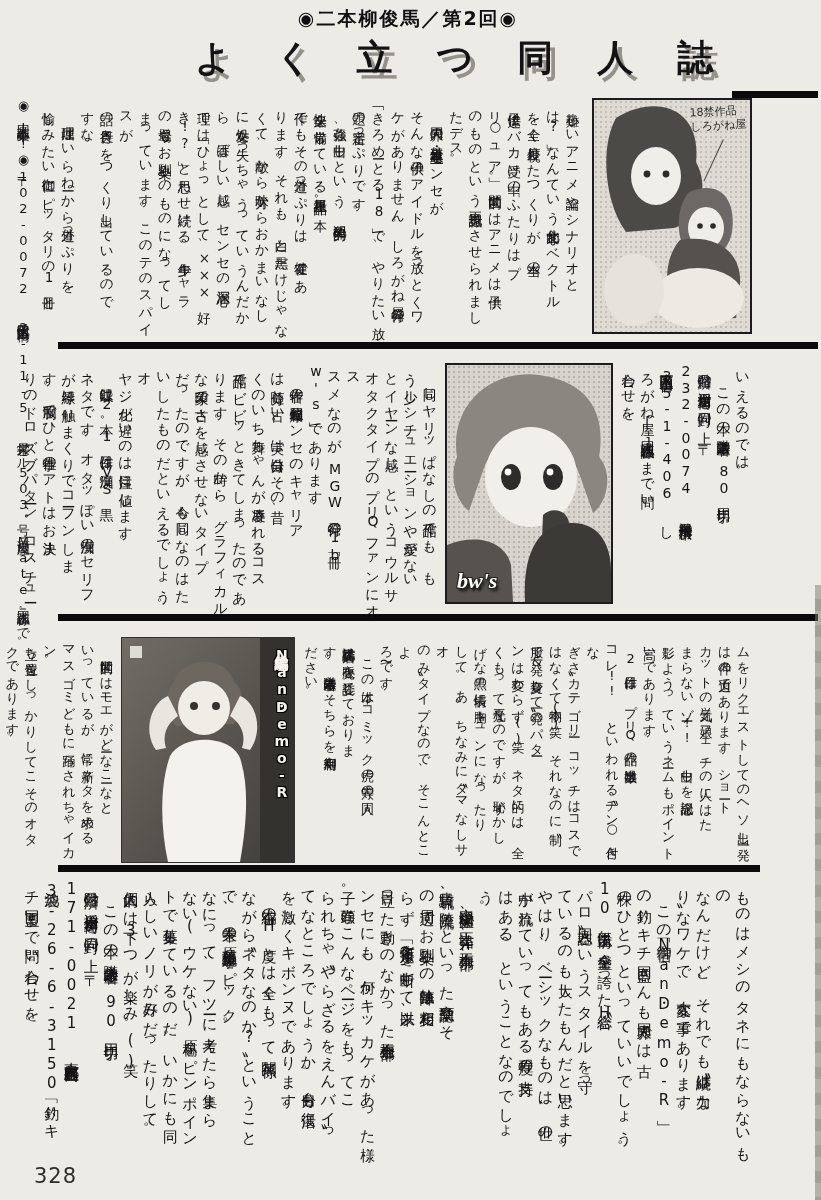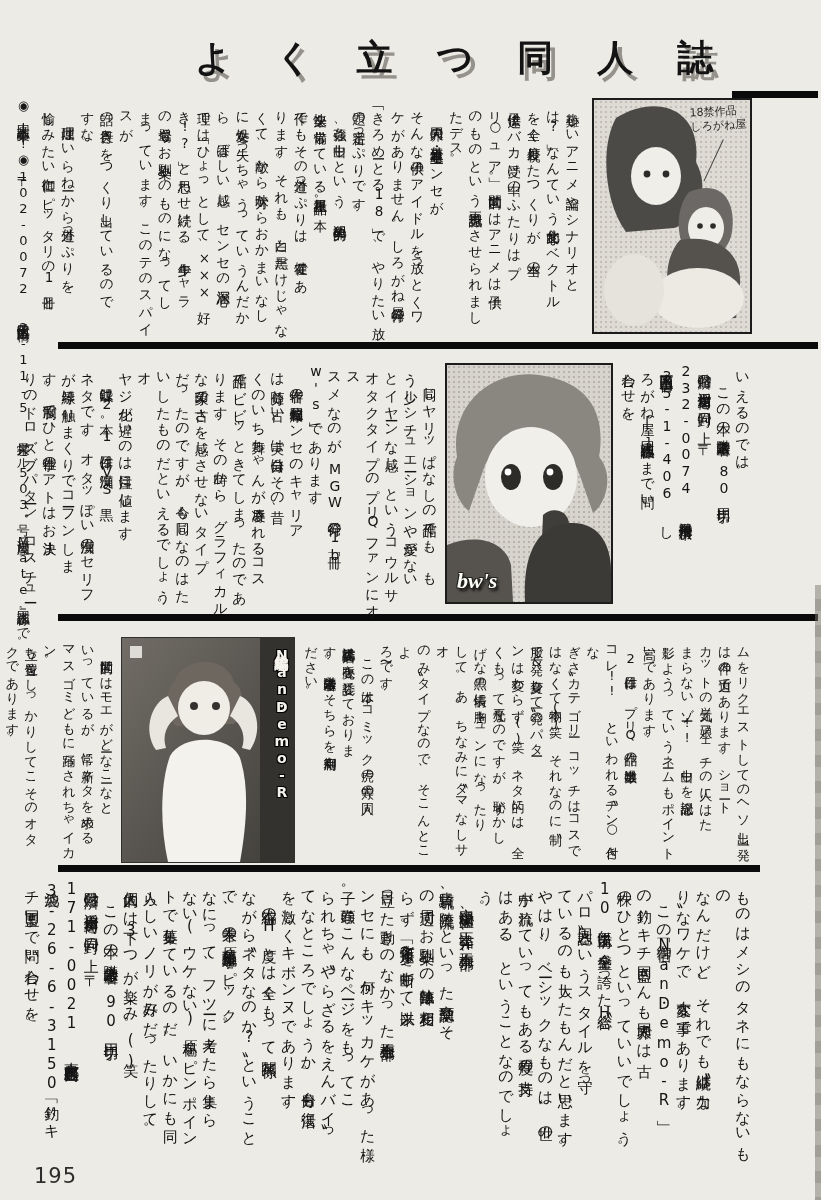--- a/index.html
+++ b/index.html
@@ -79,20 +79,21 @@
   .scan-edge{
     position:absolute;right:0;top:585px;width:6px;height:615px;opacity:.5;
     background:repeating-linear-gradient(180deg,#7c786f 0 14px,#56534b 14px 26px);
   }
 </style>
 </head>
 <body>
 
 <div class="page">
 
+  <div class="byline">◉二本柳俊馬／第2回◉</div>
   <h1 class="title">よく立つ同人誌</h1>
 
   <aside class="sidebar">◉同人誌募集中!!◉〒102-0072 千代田区飯田橋2-11-5 栄昇ビル503号 漫画屋『Mate』同人誌係まで。</aside>
 
   <div class="rule0"></div>
 
   <main>
 
     <section class="band band1">
       <figure class="art art1">
@@ -289,15 +290,15 @@
 個人的には下3つが楽しみ。(笑)
 　この本の購入希望者は、90円切手
 貼付済の返信用封筒を同封の上、〒
 171-0021　東京都豊島区西
 池袋3-26-6-3150「釣りキ
 チ同盟」まで問い合わせを。</div>
     </section>
 
   </main>
 
-  <div class="pagenum">195</div>
+  <div class="pagenum">328</div>
   <div class="scan-edge"></div>
 </div>
 
 </body></html>

